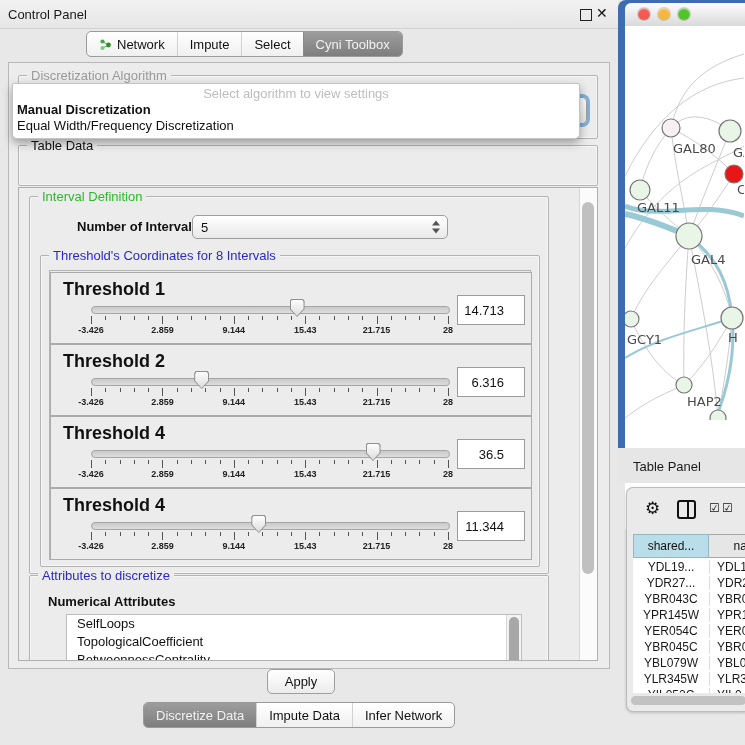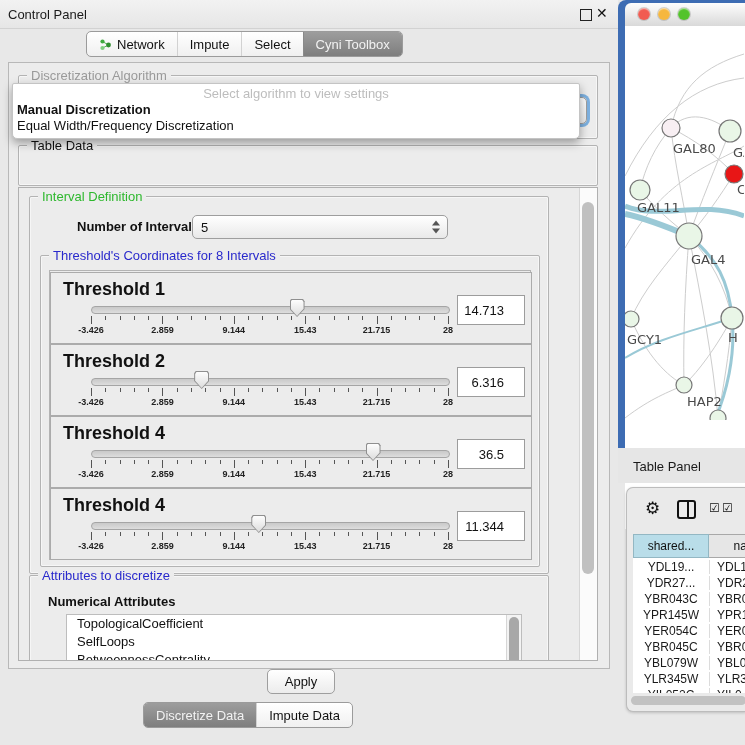--- a/index.html
+++ b/index.html
@@ -308,22 +308,22 @@
             </div>
           </div>
       </div>
     </div>
 
     <div class="group" style="left:10px;top:387px;width:518px;height:130px;">
       <span class="group-title t-blue">Attributes to discretize</span>
       <div class="abs" style="left:18px;top:18px;font-size:13px;font-weight:bold;color:#111;">Numerical Attributes</div>
       <div id="attr-list" style="left:36px;top:38px;width:454px;height:86px;">
         <div id="attr-items">
+            <div class="attr-item">SelfLoops</div>
             <div class="attr-item">TopologicalCoefficient</div>
-            <div class="attr-item">SelfLoops</div>
             <div class="attr-item">BetweennessCentrality</div>
           </div>
         <div class="vscroll" style="right:0;top:0;bottom:0;width:14px;background:#f3f3f3;">
           <div class="vthumb" style="left:2px;top:2px;width:10px;height:62px;background:#a8a8a8;"></div>
         </div>
       </div>
     </div>
 
     <div class="vscroll" style="right:0;top:0;bottom:0;width:17px;">
       <div class="vthumb" style="left:2px;top:14px;width:12px;height:372px;"></div>
@@ -334,20 +334,23 @@
     <span>Apply</span>
   </div>
 
   <div class="abs" style="left:143px;top:702px;">
     <div class="seg-bar" id="bottom-tab-bar">
         <div class="seg selected">
           <span>Discretize Data</span>
         </div>
         <div class="seg">
           <span>Impute Data</span>
+        </div>
+        <div class="seg">
+          <span>Infer Network</span>
         </div>
       </div>
   </div>
 
   <div class="abs" id="net-window">
     <div id="net-titlebar">
       <span class="traffic" style="left: 13px; background: rgb(241, 91, 81);" id="tl-red"></span>
       <span class="traffic" style="left: 33px; background: rgb(246, 183, 62);" id="tl-yellow"></span>
       <span class="traffic" style="left: 53px; background: rgb(83, 195, 43);" id="tl-green"></span>
     </div>

